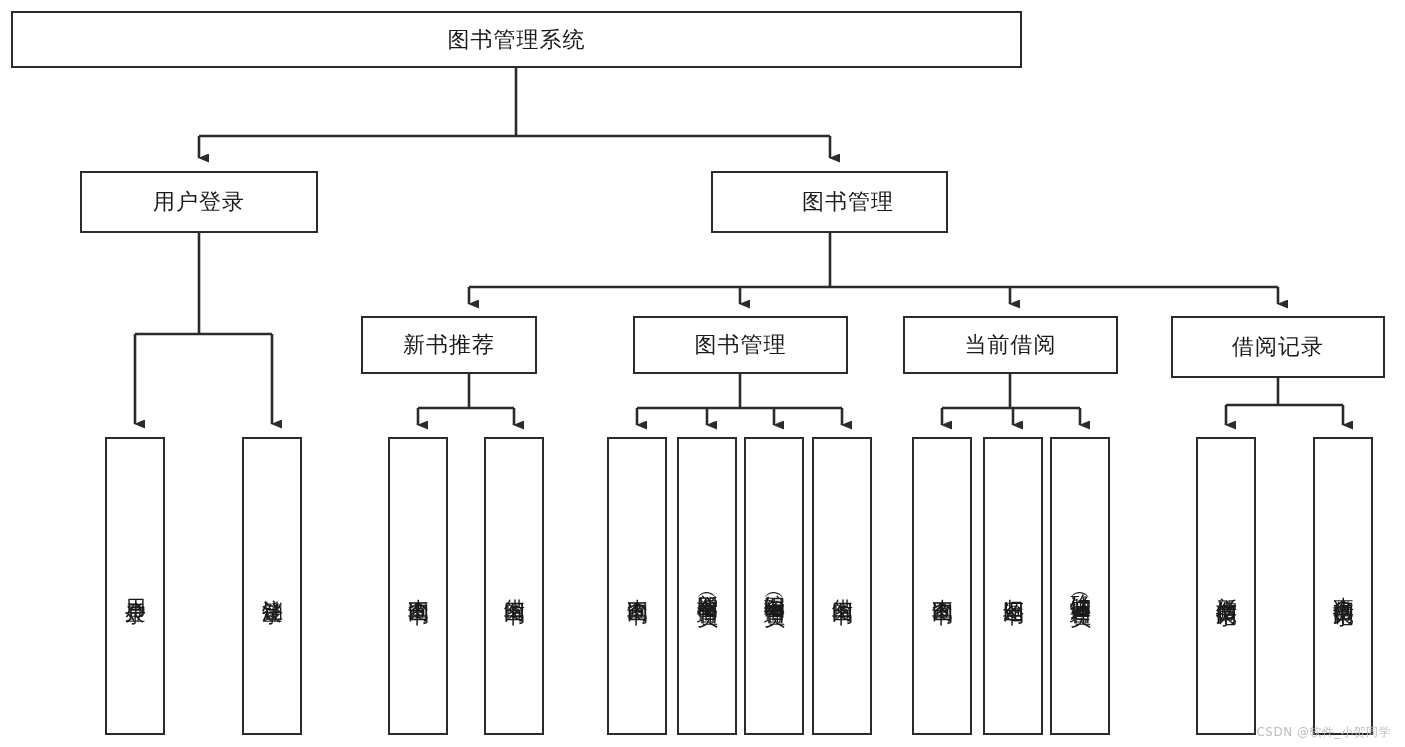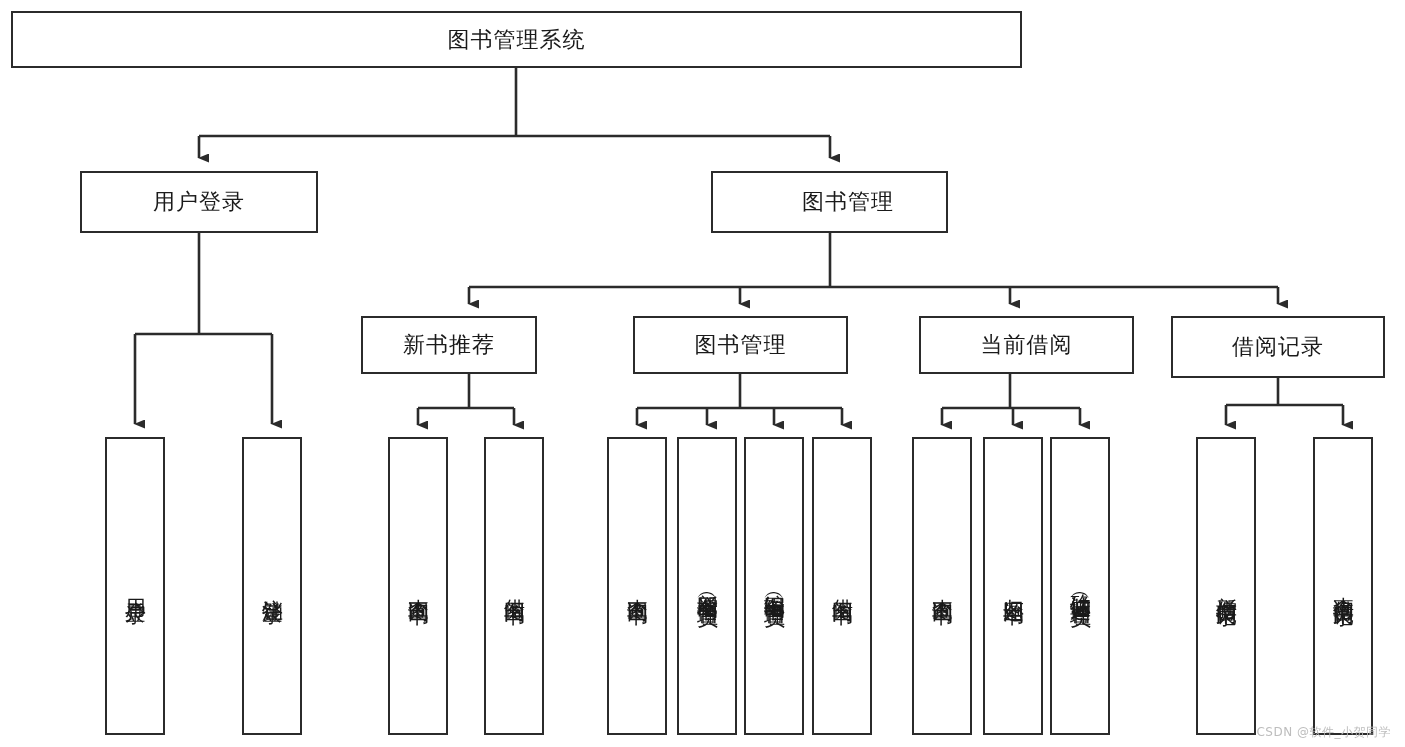--- a/index.html
+++ b/index.html
@@ -79,21 +79,21 @@
   <div class="node h-node" id="n-l2-1" style="left: 711px; top: 171px; width: 237px; height: 62px; padding-left: 37px;">
     <span class="lbl">图书管理</span>
   </div>
 
   <div class="node h-node" id="n-l3-0" style="left: 361px; top: 316px; width: 176px; height: 58px;">
     <span class="lbl">新书推荐</span>
   </div>
   <div class="node h-node" id="n-l3-1" style="left: 633px; top: 316px; width: 215px; height: 58px;">
     <span class="lbl">图书管理</span>
   </div>
-  <div class="node h-node" id="n-l3-2" style="left: 903px; top: 316px; width: 215px; height: 58px; margin-left: 16px;">
+  <div class="node h-node" id="n-l3-2" style="left: 903px; top: 316px; width: 215px; height: 58px;">
     <span class="lbl">当前借阅</span>
   </div>
   <div class="node h-node" id="n-l3-3" style="left: 1171px; top: 316px; width: 214px; height: 62px;">
     <span class="lbl">借阅记录</span>
   </div>
 
   <div class="node v-node" id="n-lf-0" style="left: 105px; top: 437px; width: 60px; height: 298px;">
     <span class="lbl">用户登录</span>
   </div>
   <div class="node v-node" id="n-lf-1" style="left: 242px; top: 437px; width: 60px; height: 298px;">

